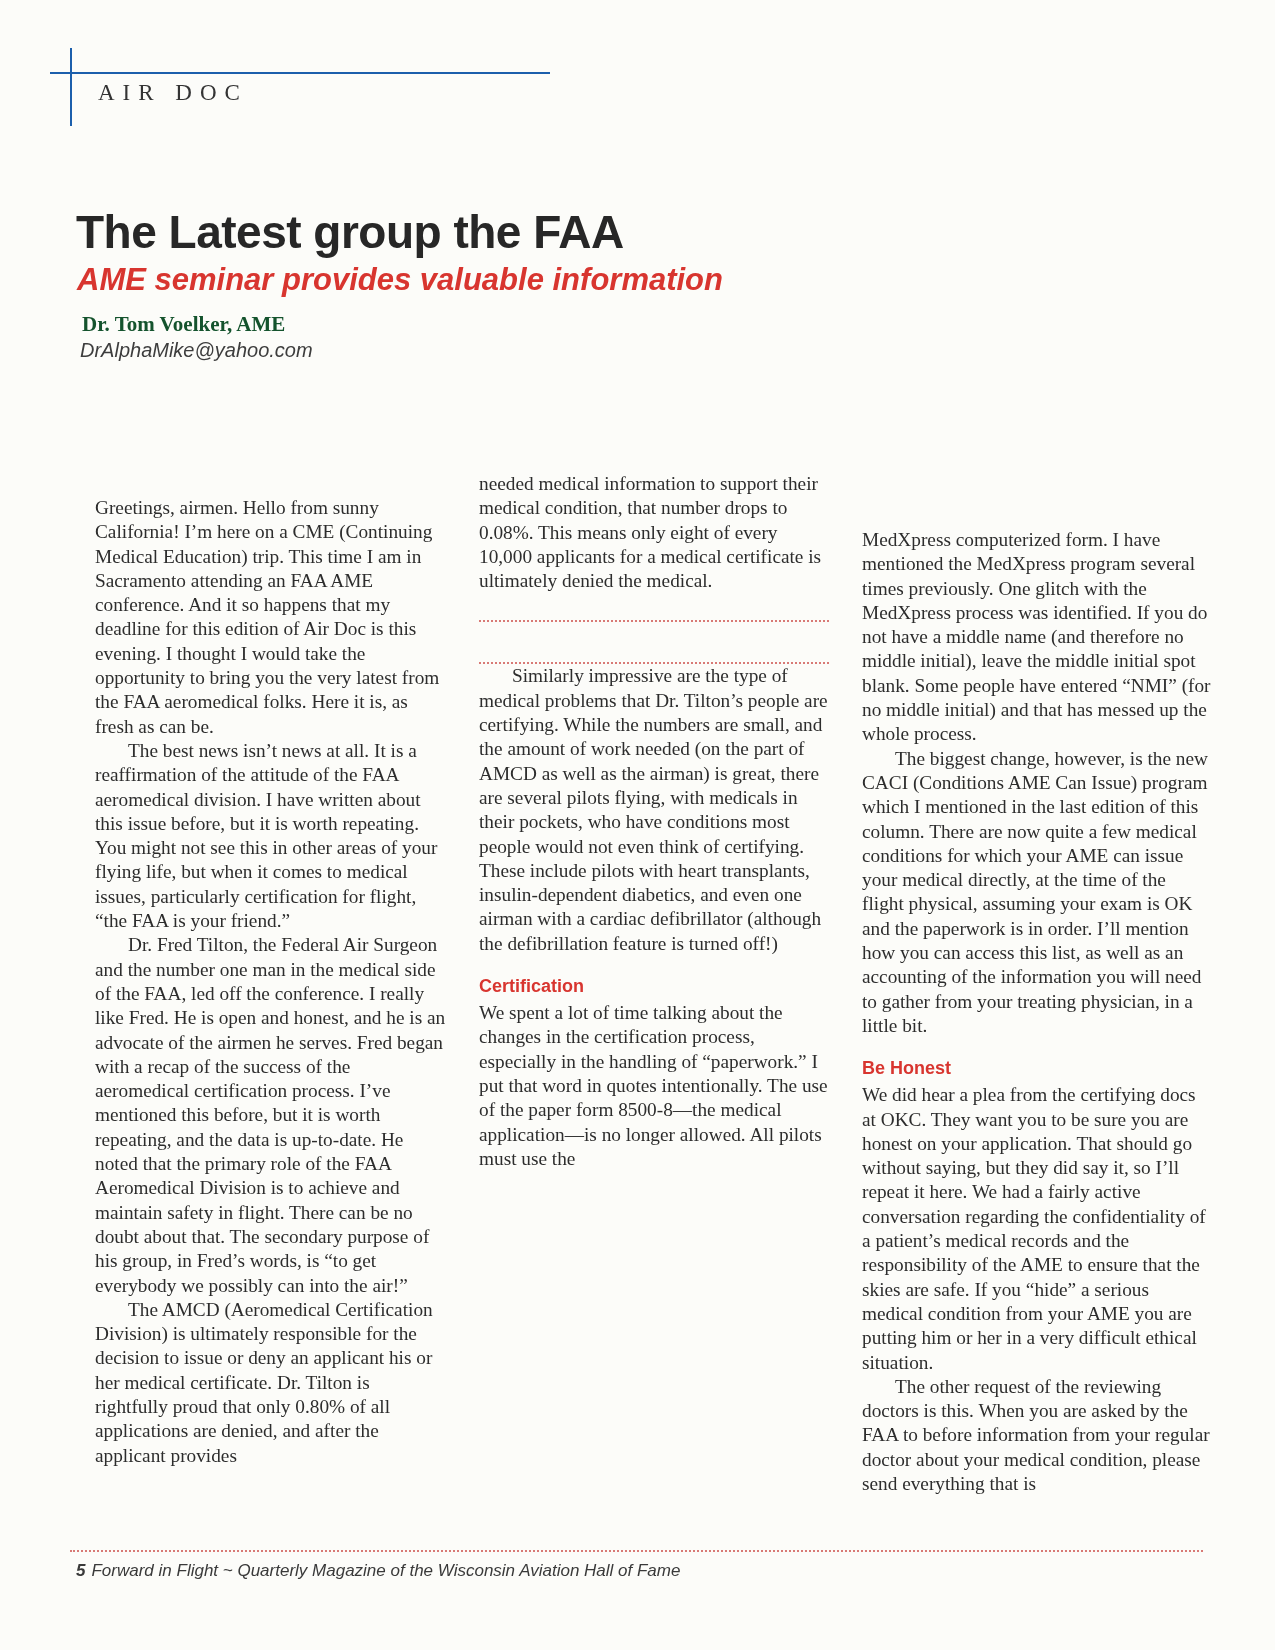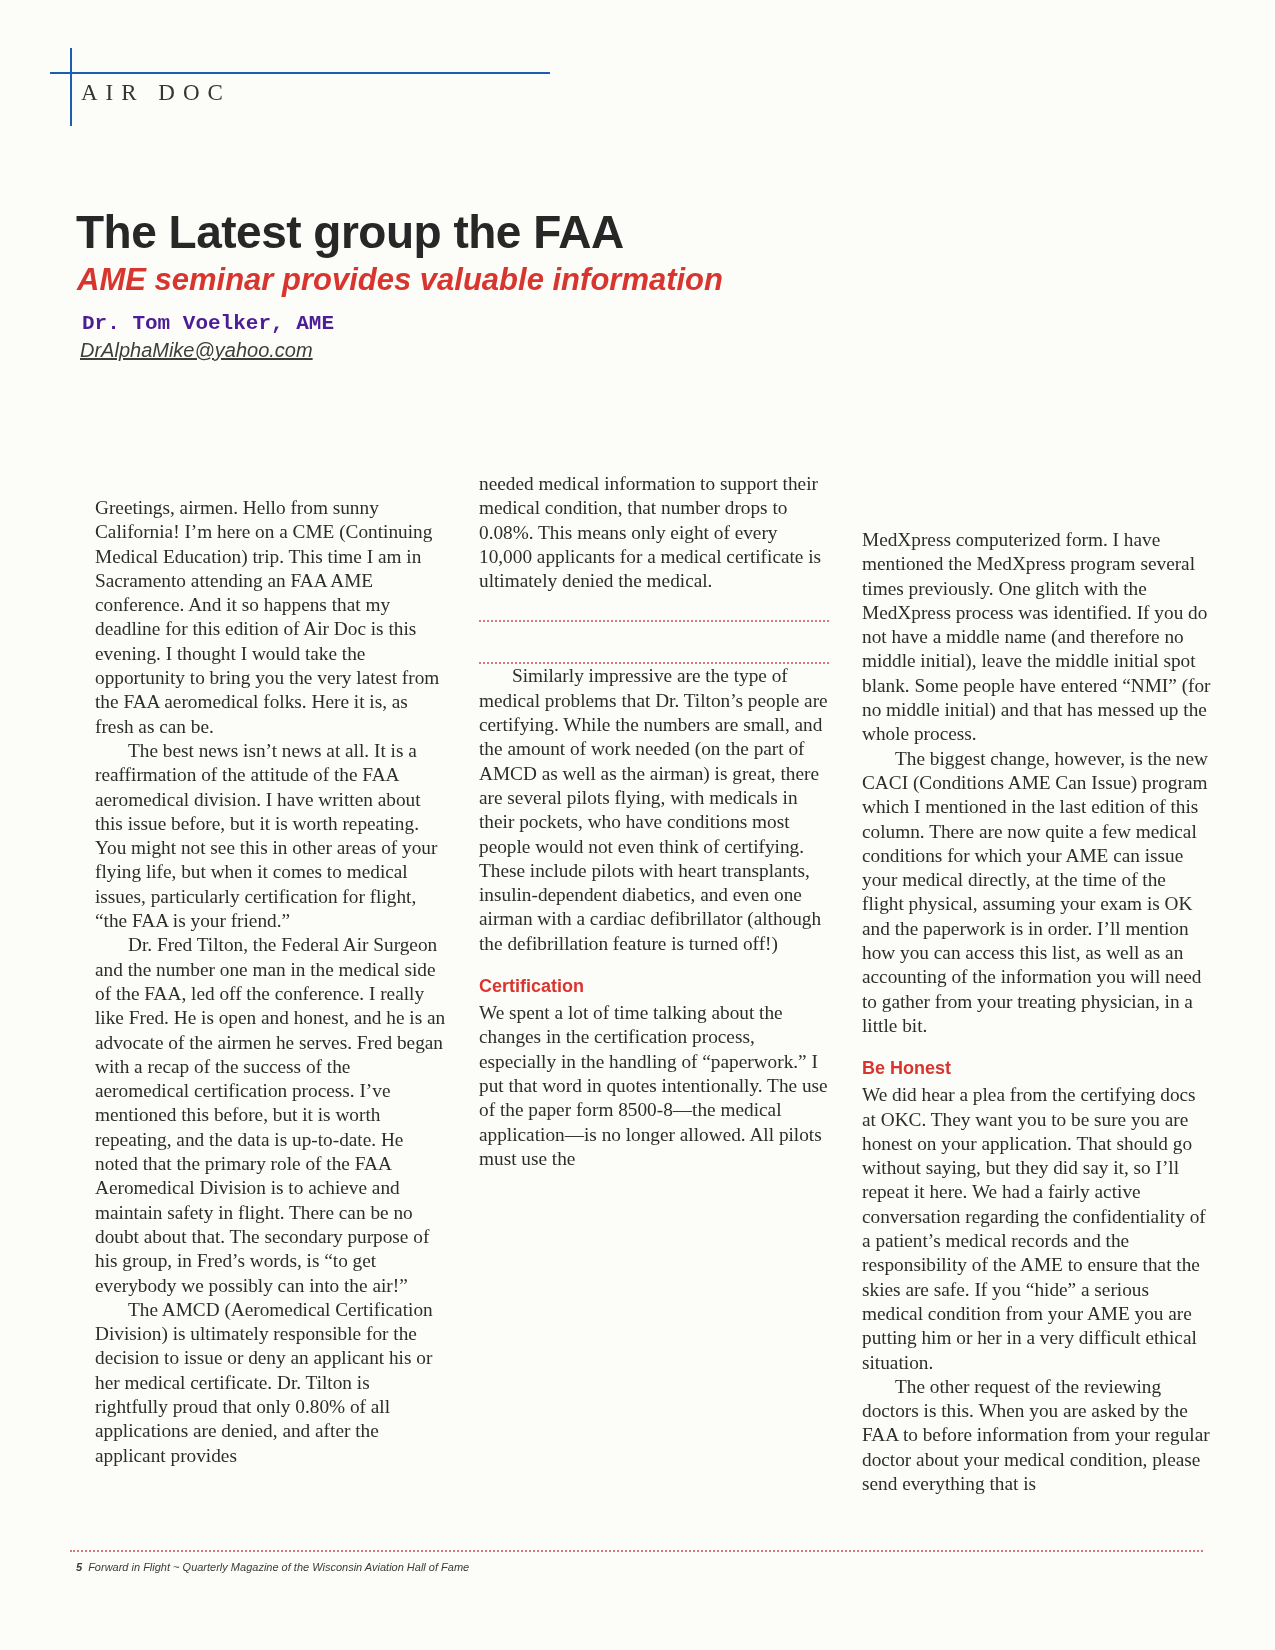--- a/index.html
+++ b/index.html
@@ -28,21 +28,21 @@
   .rule-vertical {
     position: absolute;
     left: 70px;
     top: 48px;
     width: 2px;
     height: 78px;
     background: #1c5fac;
   }
   .masthead {
     position: absolute;
-    left: 81px;
+    left: 98px;
     top: 80px;
     font-family: "Liberation Serif", serif;
     font-size: 23px;
     letter-spacing: 8px;
     color: #343434;
   }
 
   
   .title {
     position: absolute;
@@ -61,34 +61,33 @@
     font-family: "Liberation Sans", sans-serif;
     font-size: 31px;
     font-weight: bold;
     color: #d8352f;
     font-style: italic;
   }
   .byline {
     position: absolute;
     left: 82px;
     top: 312px;
-    font-family: Liberation Mono, monospace;
+    font-family: Liberation Serif, serif;
     font-size: 21px;
     font-weight: bold;
-    color: #4c1d95;
+    color: #14532d;
   }
   .email {
     position: absolute;
     left: 80px;
     top: 339px;
     font-family: "Liberation Sans", sans-serif;
     font-size: 20px;
     font-style: italic;
     color: #3d3d3d;
-    text-decoration: underline;
   }
 
   
   .col {
     position: absolute;
     width: 352px;
     font-size: 19.3px;
     line-height: 24.3px;
     color: #2d2d2d;
     text-align: left;
@@ -137,21 +136,21 @@
     width: 1133px;
     border: none;
     border-top: 2px dotted #d87a76;
     height: 0;
   }
   .footer-text {
     position: absolute;
     left: 76px;
     top: 1561px;
     font-family: "Liberation Sans", sans-serif;
-    font-size: 11px;
+    font-size: 17px;
     font-style: italic;
     color: #3a3a3a;
   }
   .footer-text .page-num {
     font-weight: bold;
     margin-right: 6px;
   }
 </style>
 </head>
 <body>

